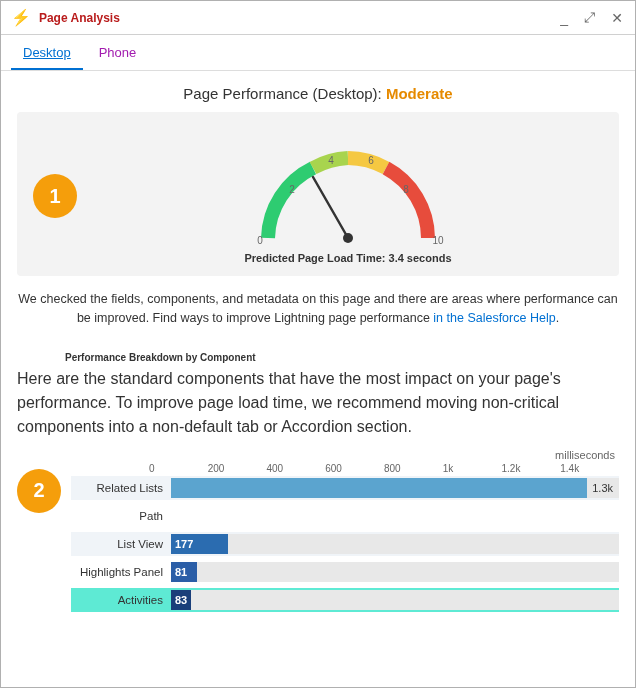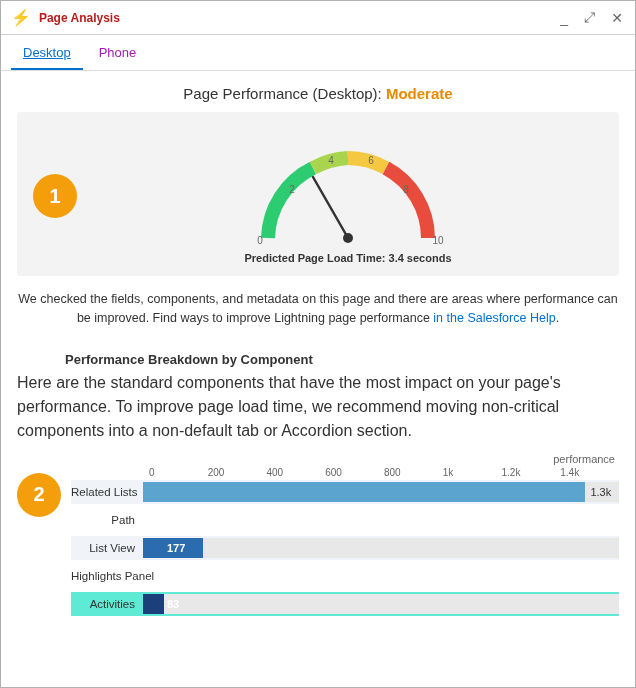--- a/index.html
+++ b/index.html
@@ -144,21 +144,21 @@
       line-height: 1.5;
       margin-bottom: 24px;
       text-align: center;
     }
     .description a {
       color: #0070d2;
       text-decoration: none;
     }
     .breakdown-title {
       font-weight: bold;
-      font-size: 13px;
+      font-size: 10px;
       color: #333;
       margin-bottom: 4px;
       padding-left: 48px;
     }
     .breakdown-desc {
       font-size: 16px;
       color: #333;
       line-height: 1.5;
       margin-bottom: 10px;
     }
@@ -203,21 +203,21 @@
       flex: 1;
       text-align: left;
     }
     .bar-row {
       display: flex;
       align-items: center;
       margin-bottom: 4px;
       height: 24px;
     }
     .bar-label {
-      width: 72px;
+      width: 100px;
       text-align: right;
       font-size: 11.5px;
       color: #333;
       padding-right: 8px;
       white-space: nowrap;
     }
     .bar-track {
       flex: 1;
       height: 20px;
       background: #e8e8e8;
@@ -233,21 +233,20 @@
     }
     .bar-value-inside {
       position: absolute;
       font-size: 11px;
       color: #fff;
       font-weight: 600;
       padding-left: 4px;
       left: 0;
       top: 50%;
       transform: translateY(-50%);
-      margin-left: 20px;
     }
   </style>
 </head>
 <body>
 
 <div class="window">
 
   <div class="title-bar">
     <div class="title-bar-left">
       <span class="title-bar-icon">⚡</span>
@@ -310,21 +309,21 @@
       <span>We checked the fields, components, and metadata on this page and there are areas where performance can be improved. Find ways to improve Lightning page performance </span><a href="#">in the Salesforce Help</a><span>.</span>
     </div>
 
     <div>
       <div class="breakdown-title">Performance Breakdown by Component</div>
       <div class="breakdown-desc">Here are the standard components that have the most impact on your page's performance. To improve page load time, we recommend moving non-critical components into a non-default tab or Accordion section.</div>
 
       <div class="chart-section">
         <div class="badge-circle-2">2</div>
         <div class="chart-wrapper">
-          <div class="chart-ms-label">performance</div>
+          <div class="chart-ms-label">milliseconds</div>
 
           <div class="axis-labels">
             <span class="axis-label">0</span>
             <span class="axis-label">200</span>
             <span class="axis-label">400</span>
             <span class="axis-label">600</span>
             <span class="axis-label">800</span>
             <span class="axis-label">1k</span>
             <span class="axis-label">1.2k</span>
             <span class="axis-label">1.4k</span>
@@ -344,20 +343,25 @@
               <div class="bar-row" style="background: rgb(240, 244, 248);">
                 <div class="bar-label">List View</div>
                 <div class="bar-track" style="position: relative;">
                   <div class="bar-fill" style="width: 12.6429%; background: rgb(43, 108, 176);">
                     <span class="bar-value-inside">177</span>
                   </div>
                 </div>
               </div>
               <div class="bar-row">
                 <div class="bar-label">Highlights Panel</div>
+                <div class="bar-track" style="position: relative;">
+                  <div class="bar-fill" style="width: 5.78571%; background: rgb(43, 94, 167);">
+                    <span class="bar-value-inside">81</span>
+                  </div>
+                </div>
               </div>
               <div class="bar-row" style="background: #5eead4;">
                 <div class="bar-label">Activities</div>
                 <div class="bar-track" style="position: relative;">
                   <div class="bar-fill" style="width: 4.35714%; background: rgb(26, 63, 122);">
                     <span class="bar-value-inside">83</span>
                   </div>
                 </div>
               </div>
             </div>

